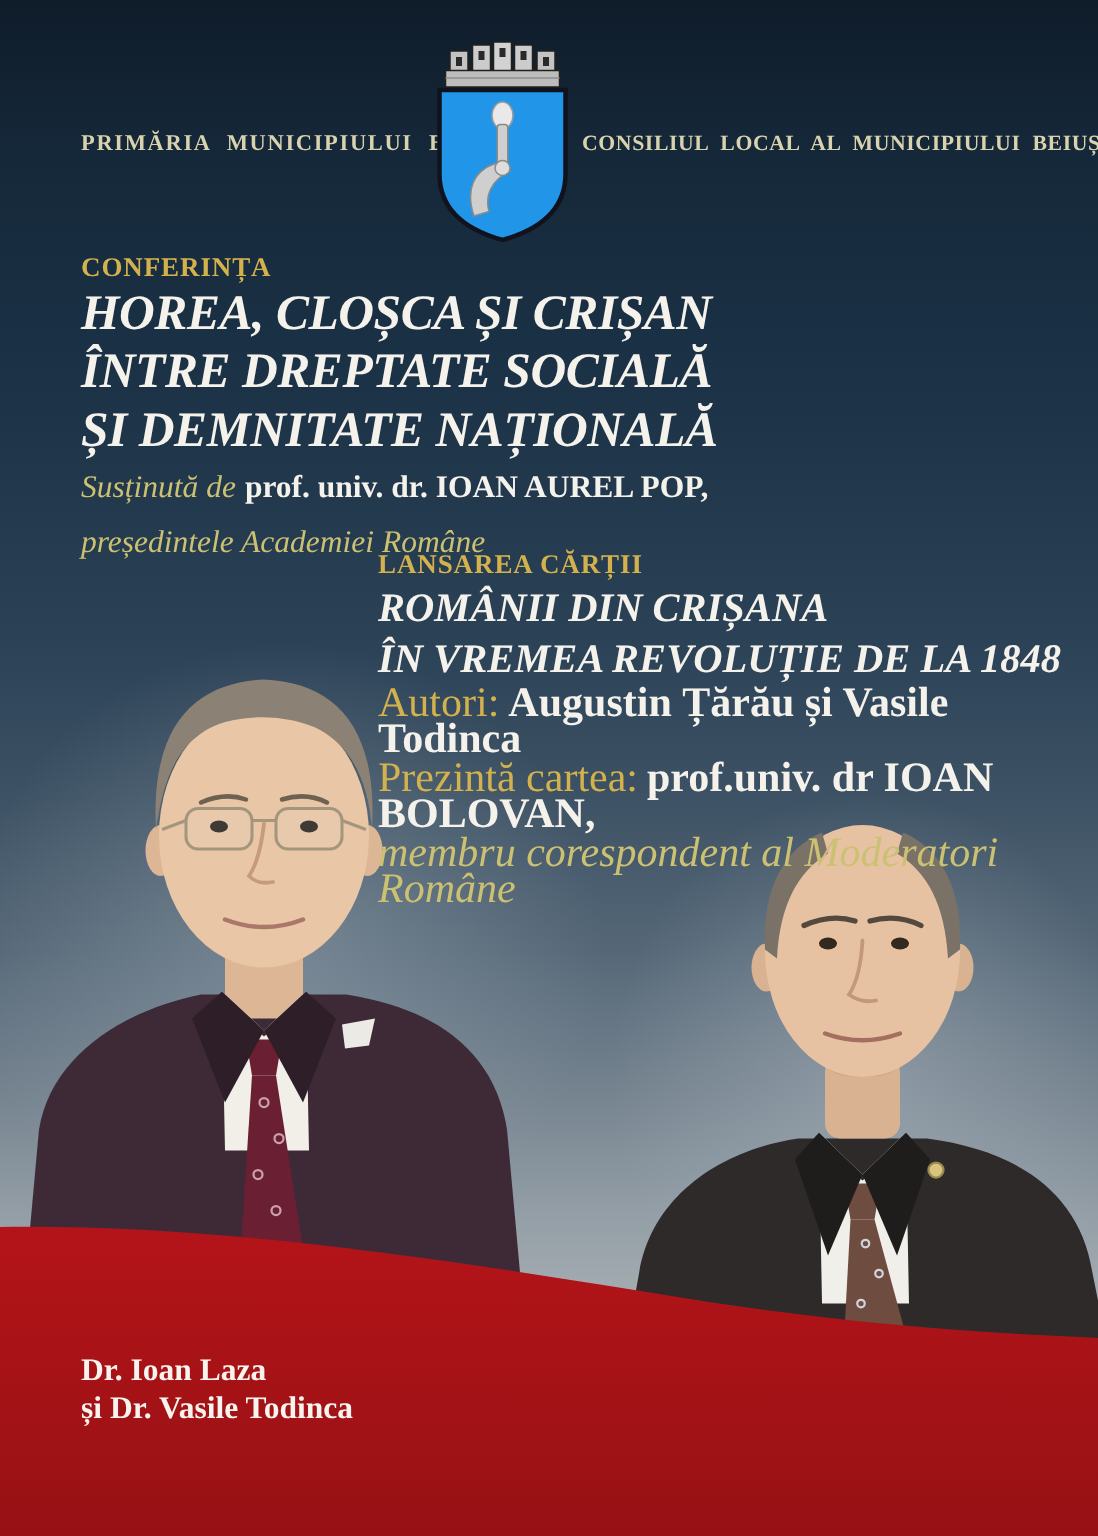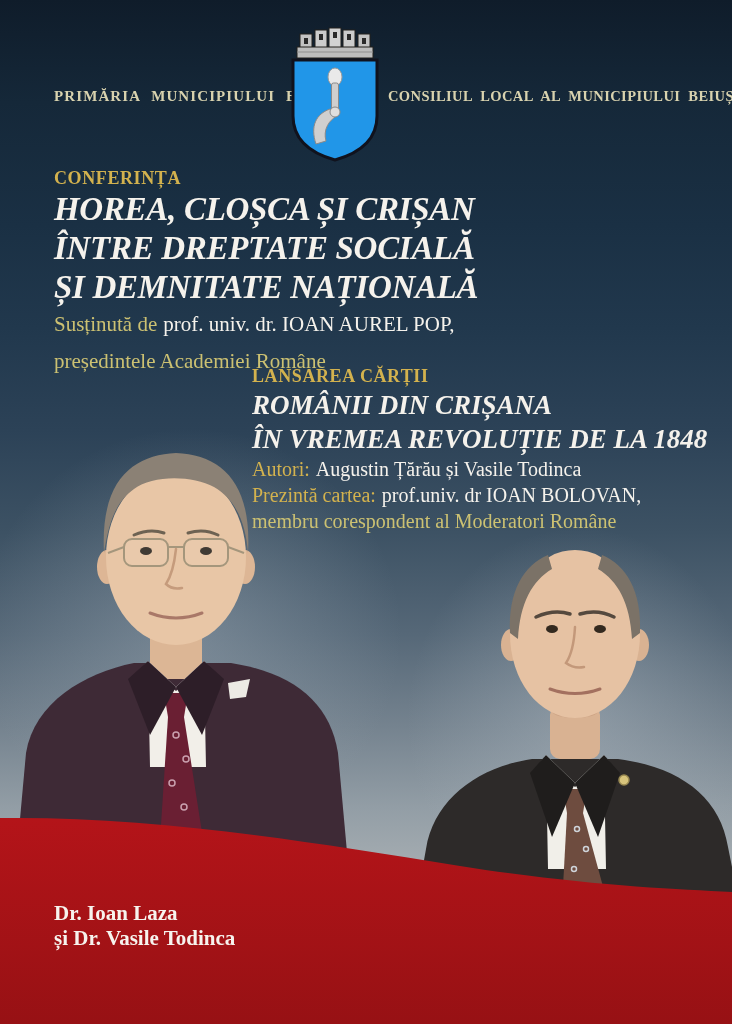--- a/index.html
+++ b/index.html
@@ -21,28 +21,28 @@
     font-size:15px;letter-spacing:1.1px;word-spacing:6px;white-space:nowrap;}
   .hdr-left{left:54px;top:88px;}
   .hdr-right{left:388px;top:88px;font-size:14.5px;letter-spacing:.4px;word-spacing:4px;}
 
   .crest{position:absolute;left:290px;top:20px;z-index:4;}
 
   .conf{position:absolute;left:54px;top:168px;z-index:4;}
   .kicker{color:#d3b24e;font-weight:bold;font-size:18px;letter-spacing:.6px;}
   .conf-title{color:#f5f2ec;font-weight:bold;font-size:33px;line-height:37px;letter-spacing:-.3px;margin-top:2px;font-style:italic;}
   .byline{font-size:21px;line-height:25px;margin-top:6px;}
-  .gold{color:#ccc172;}
+  .gold{color:#ccc172;font-style:italic;}
   .goldsat{color:#d3b24e;}
   .white{color:#f5f2ec;}
-  .seg + .seg{margin-left:6px;}
+  .seg + .seg{margin-left:6px;font-weight:bold;}
 
   .book{position:absolute;left:252px;top:366px;z-index:4;}
   .book-title{color:#f5f2ec;font-weight:bold;font-size:27px;line-height:32px;margin-top:2px;font-style:italic;}
-  .book-meta{font-size:20px;line-height:24px;margin-top:2px;}
+  .book-meta{font-size:28px;line-height:24px;margin-top:2px;}
 
   .portrait{position:absolute;z-index:2;}
   .p-left{left:0;top:435px;}
   .p-right{left:412px;top:537px;}
 
   .redband{position:absolute;left:0;top:0;z-index:3;}
 
   .foot-left{position:absolute;left:54px;top:901px;z-index:5;font-size:21px;line-height:25px;font-weight:bold;}
   .foot-left .label{color:#e8a644;}
   .foot-left .name{color:#f7f3ee;}

